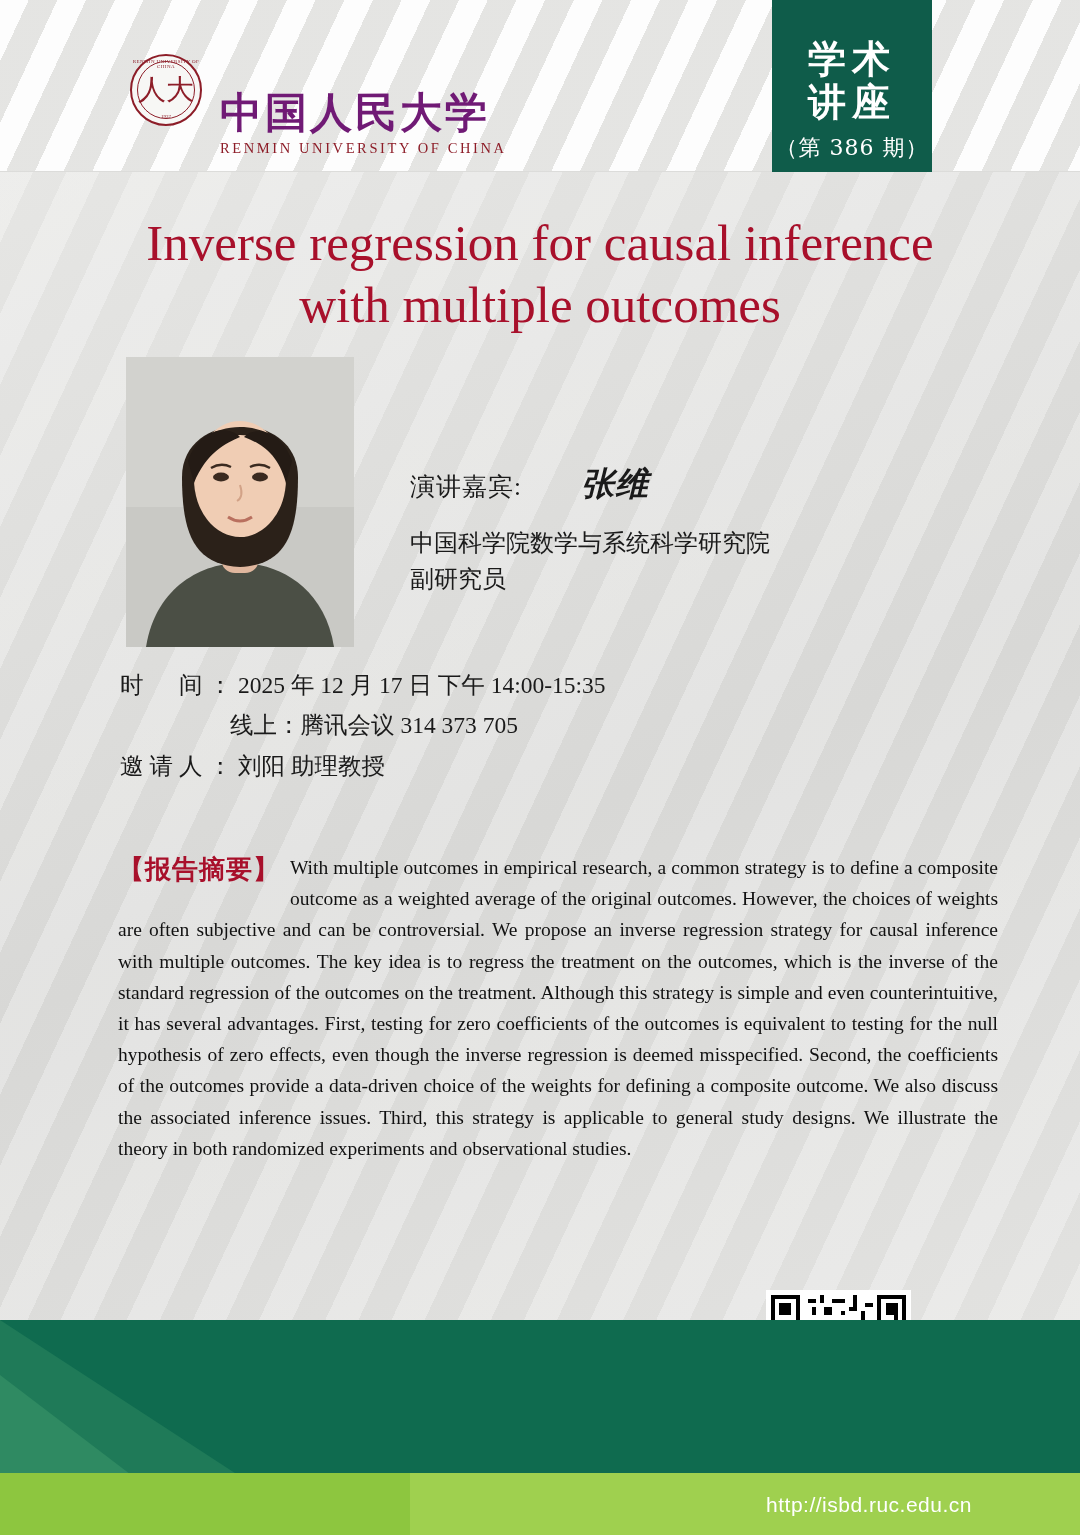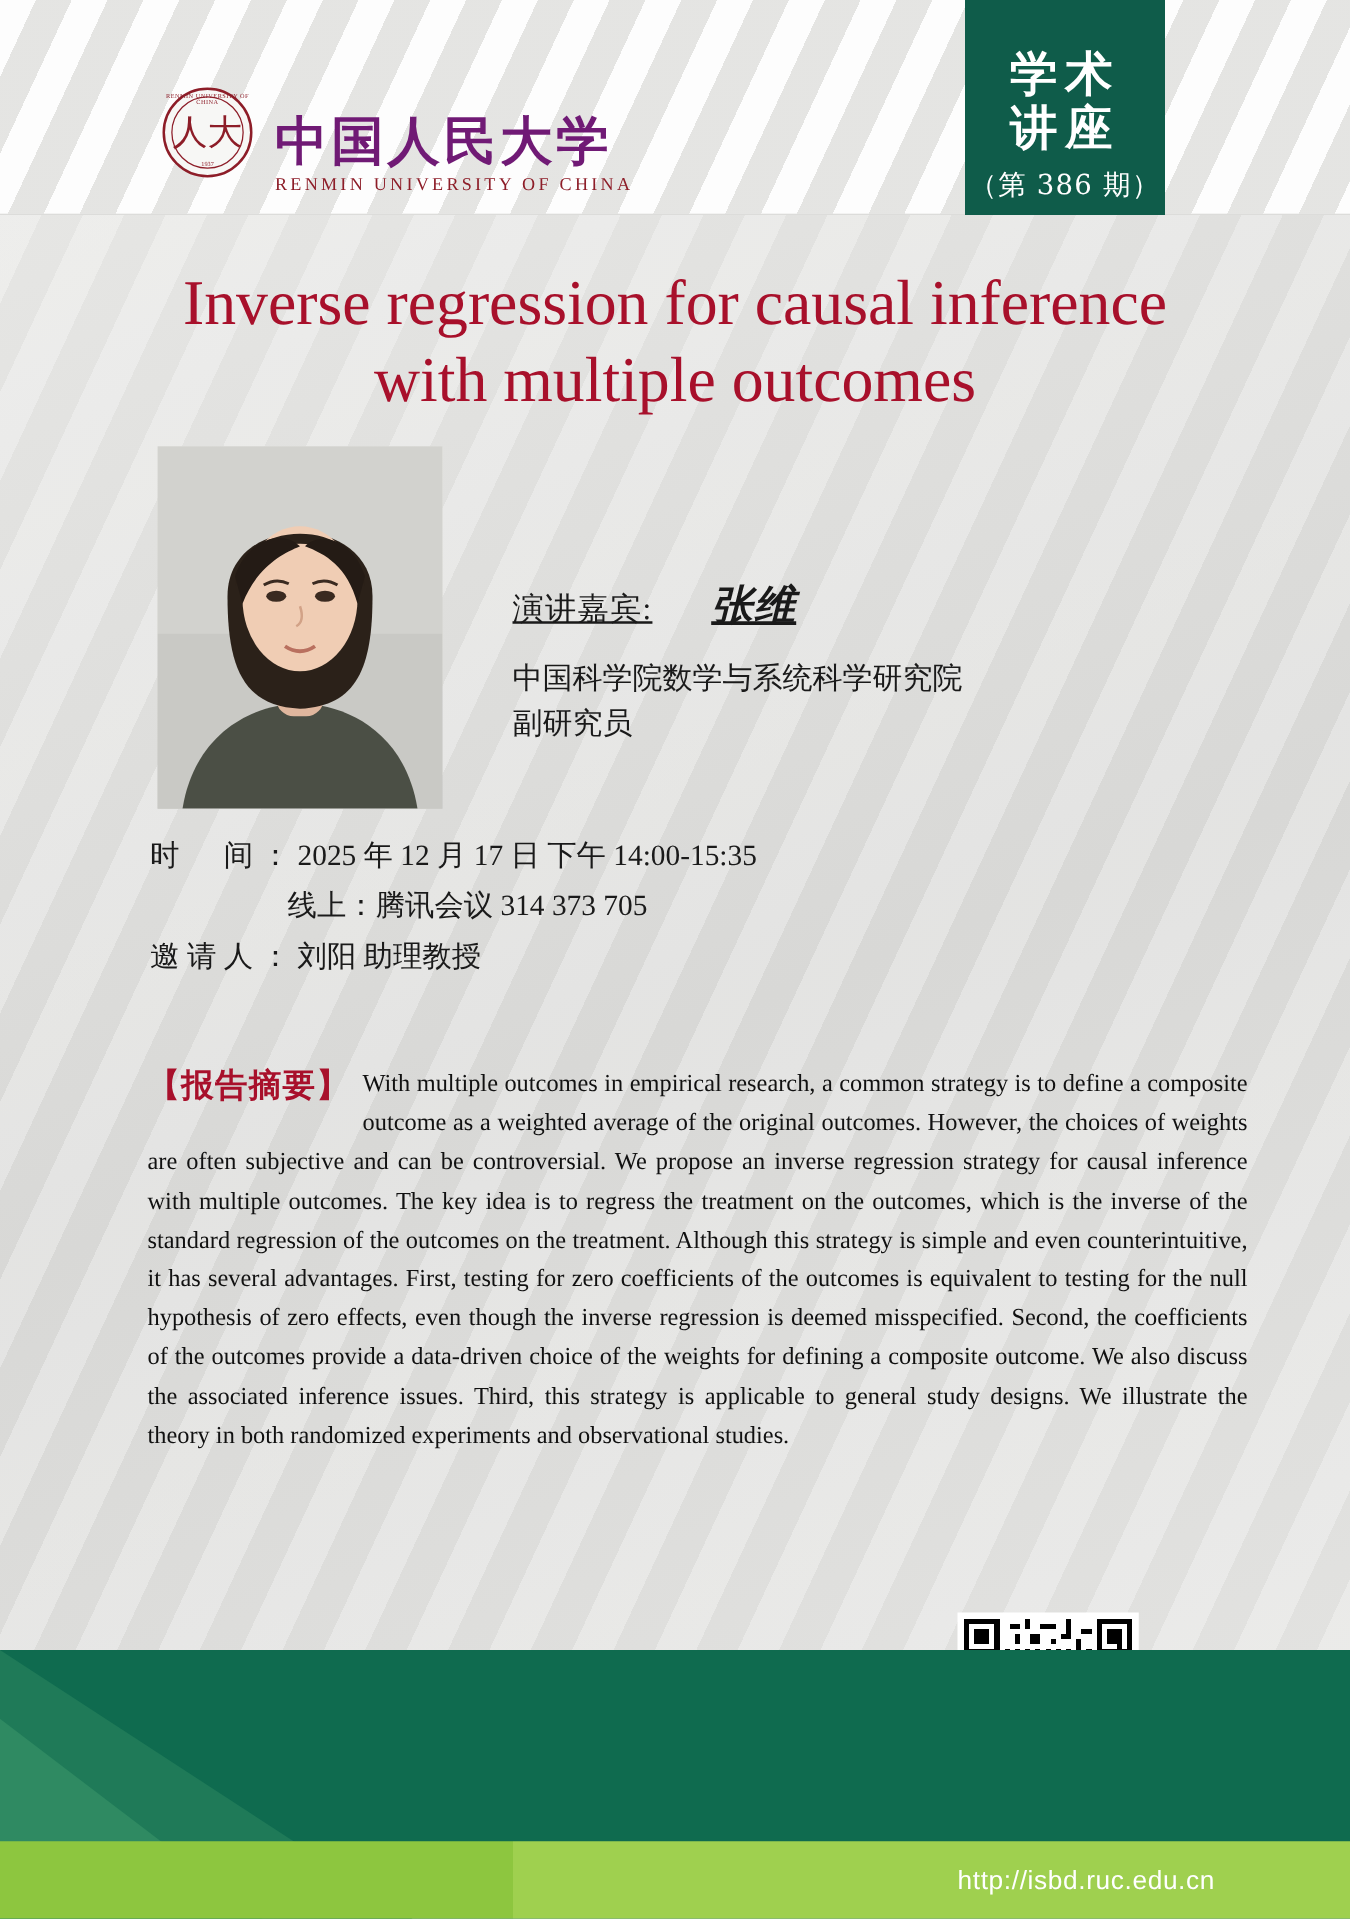--- a/index.html
+++ b/index.html
@@ -23,21 +23,21 @@
     background-image:
       repeating-linear-gradient(115deg,
         rgba(255,255,255,0.85) 0px,
         rgba(255,255,255,0.85) 26px,
         rgba(226,226,224,0.85) 26px,
         rgba(226,226,224,0.85) 52px);
     border-bottom: 1px solid #dcdcda;
   }
   .logo-wrap {
     position: absolute; top: 54px; left: 130px;
-    display: flex; align-items: center; gap: 18px;
+    display: flex; align-items: flex-start; gap: 18px;
   }
   .logo-seal {
     width: 72px; height: 72px; border-radius: 50%;
     border: 2px solid #8d1d28;
     position: relative;
     display: flex; align-items: center; justify-content: center;
     background: #f7f7f5;
   }
   .logo-seal .ring {
     position: absolute; inset: 5px;
@@ -114,21 +114,21 @@
     position: absolute; top: 357px; left: 126px;
     width: 228px; height: 290px;
     background: linear-gradient(#dcdcd8, #c8c8c4);
     overflow: hidden;
   }
   .photo svg { display:block; }
 
   .speaker-block { position: absolute; top: 462px; left: 410px; }
   .speaker-line1 {
     font-size: 25px; color: #1a1a1a; letter-spacing: 1px;
-    display: flex; align-items: baseline; gap: 8px; text-decoration: underline;
+    display: flex; align-items: baseline; gap: 20px;
   }
   .speaker-name {
     font-size: 33px; color: #1a1a1a;
     font-family: "DejaVu Serif", serif;
     font-style: italic; font-weight: bold; margin-left: 39px;
   }
   .speaker-affil {
     margin-top: 18px; font-size: 24px; color: #1a1a1a; line-height: 1.5;
   }
 

